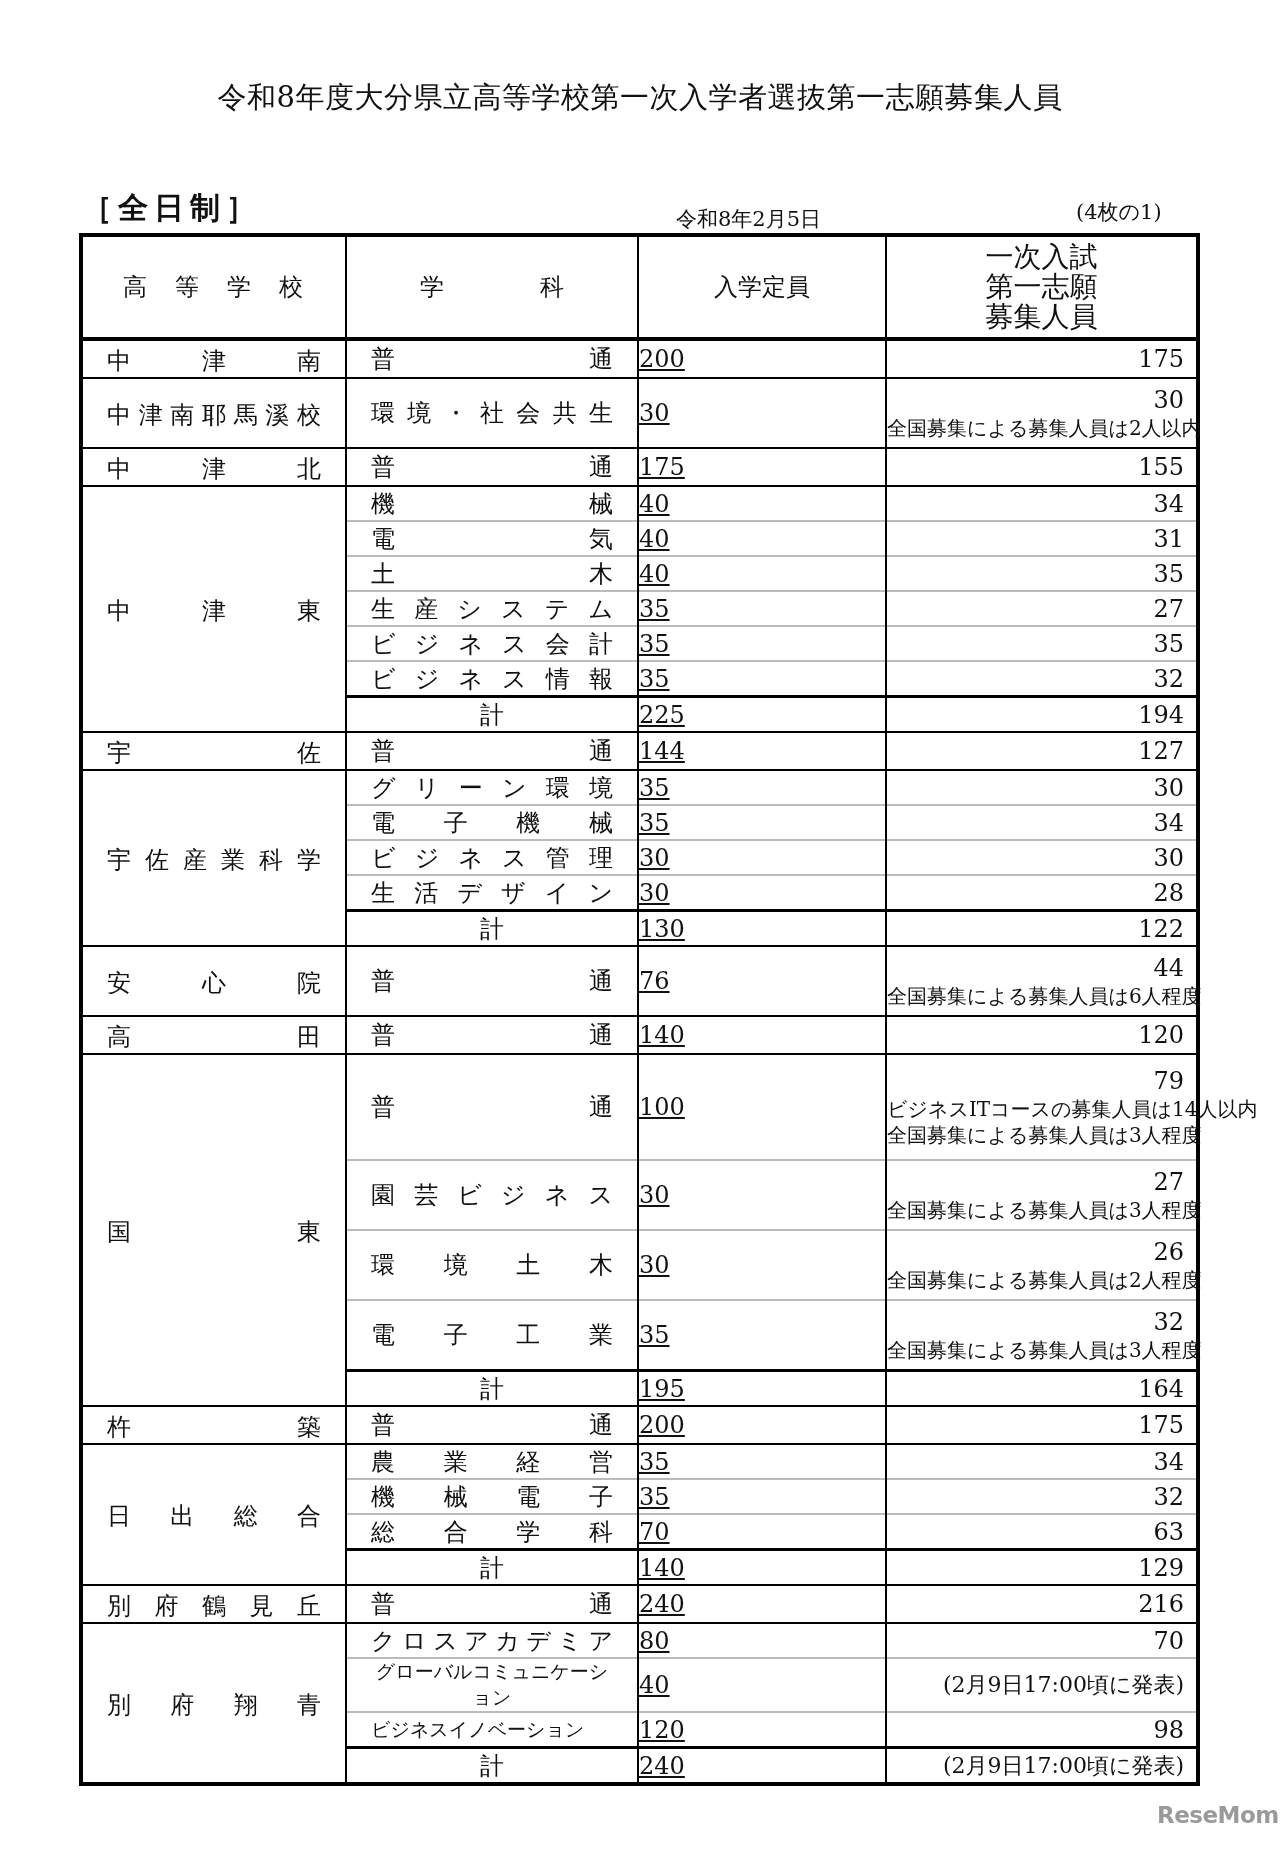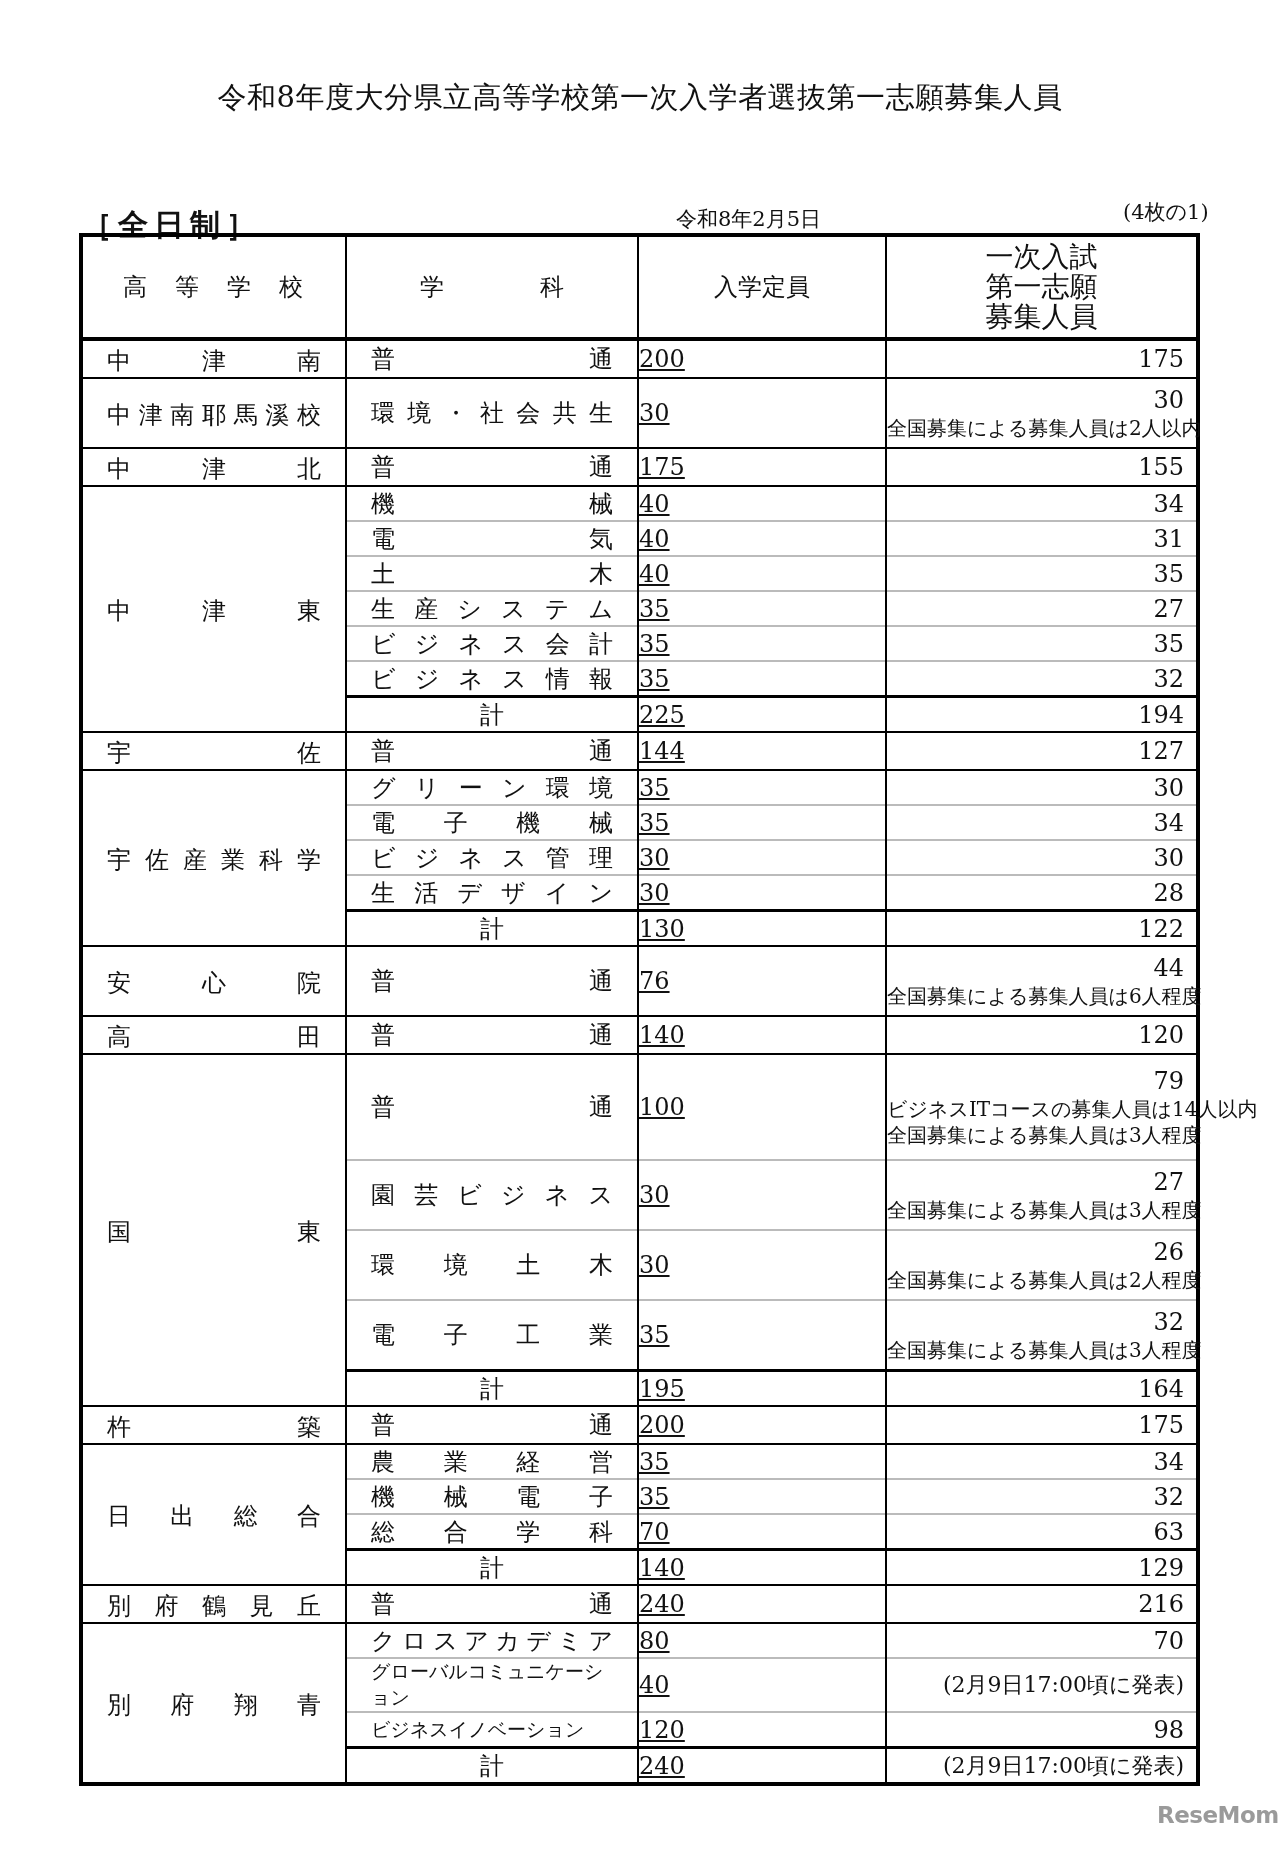--- a/index.html
+++ b/index.html
@@ -1,23 +1,23 @@
 <!DOCTYPE html>
 <html><head>
 <meta charset="utf-8">
 <style>
   html, body { margin:0; padding:0; background:#fff; }
   body { width:1280px; height:1849px; position:relative; overflow:hidden;
          font-family:"DejaVu Serif","Liberation Serif",serif; color:#111; }
   .title { position:absolute; top:78px; left:0; width:1280px; text-align:center;
            font-size:29px; letter-spacing:0.5px; }
-  .section { position:absolute; top:205px; left:82px; font-size:30px; font-weight:bold;
+  .section { position:absolute; top:188px; left:82px; font-size:30px; font-weight:bold;
              font-family:"DejaVu Sans","Liberation Sans",sans-serif; letter-spacing:6px; }
   .date { position:absolute; top:205px; left:676px; font-size:21px; }
-  .page { position:absolute; top:198px; left:1076px; font-size:21px;margin-left:47px; }
+  .page { position:absolute; top:198px; left:1076px; font-size:21px; }
   table.main { position:absolute; top:233px; left:79px; width:1117px;
                border-collapse:collapse; border:4px solid #000; table-layout:fixed; }
   table.main td { padding:0; font-size:24px; vertical-align:middle;
                   border-left:2px solid #000; border-right:2px solid #000; }
   col.c1 { width:265px; } col.c2 { width:292px; } col.c3 { width:248px; } col.c4 { width:312px; }
   tr.hdr td { height:100px; border-bottom:4px solid #000; text-align:center; }
   tr.hdr td.c4h { font-size:28px; line-height:30px; }
   tr.r td { height:33px; }
   tr.top td { border-top:2px solid #000; }
   tr.sub td.dept, tr.sub td.num, tr.sub td.rec { border-top:2px solid #bbb; }
@@ -503,21 +503,21 @@
             <span>カ</span>
             <span>デ</span>
             <span>ミ</span>
             <span>ア</span>
           </div>
         </td>
         <td class="num">80</td>
         <td class="rec">70</td>
       </tr>
       <tr class="r sub">
-        <td class="dept" style="height: 33px; padding-left: 24px;">
+        <td class="dept" style="height: 33px; padding-left: 24px; text-align: center;">
           <div class="small-dept">グローバルコミュニケーション</div>
         </td>
         <td class="num">40</td>
         <td class="rec" style="font-size: 22px; padding-right: 4px;">(2月9日17:00頃に発表)</td>
       </tr>
       <tr class="r sub">
         <td class="dept" style="height: 33px; padding-left: 24px; border-radius: 8px;">
           <div class="small-dept">ビジネスイノベーション</div>
         </td>
         <td class="num">120</td>

